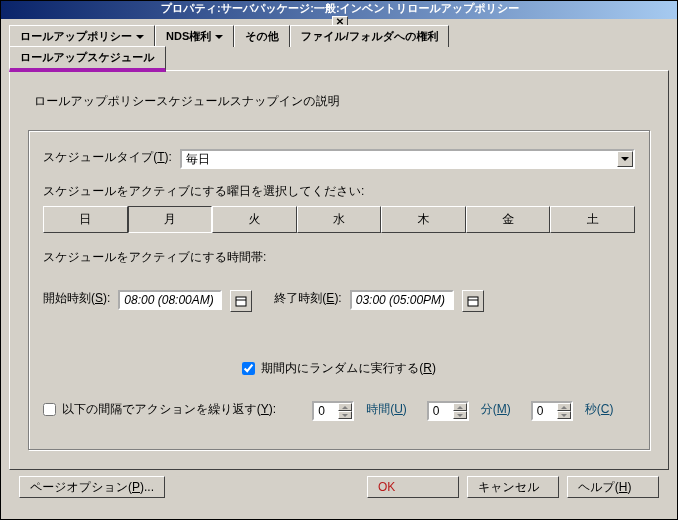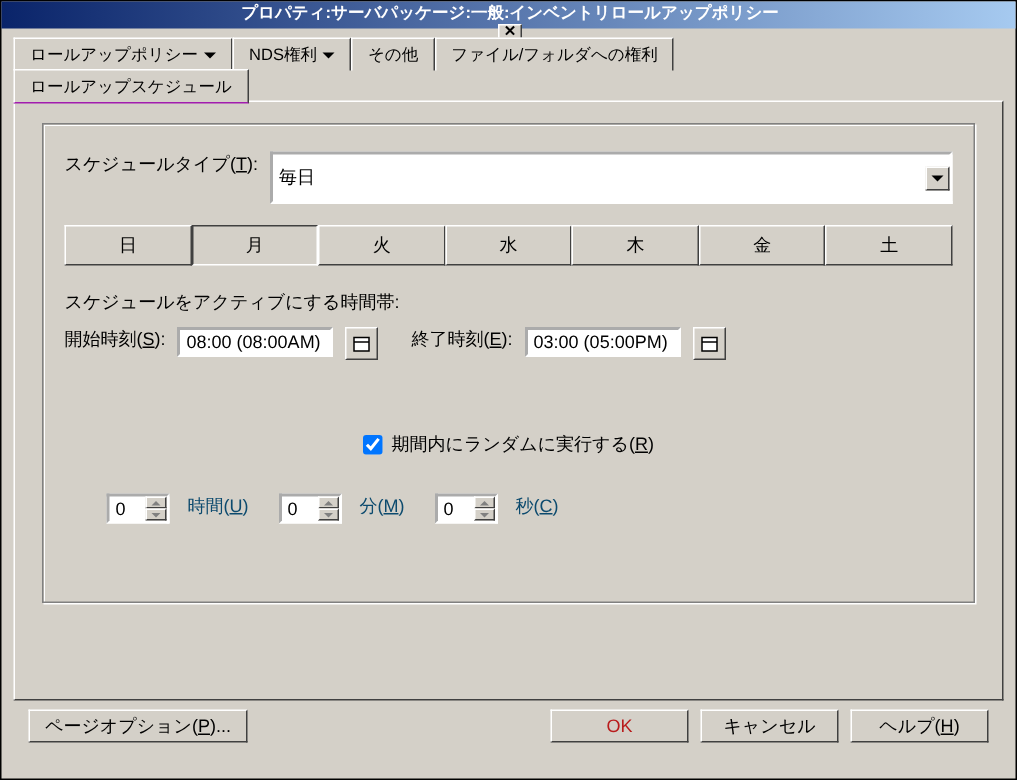--- a/index.html
+++ b/index.html
@@ -28,37 +28,37 @@
   .close-btn {
     width: 16px; height: 14px;
     background: #d4d0c8;
     border: 1px solid #fff;
     border-right-color: #404040; border-bottom-color: #404040;
     display: flex; align-items: center; justify-content: center;
     color: #000; font-weight: bold; font-size: 10px; line-height: 1;
     cursor: pointer;
   }
   .client { padding: 6px 8px 8px 8px; }
-  .tabstrip { display: flex; gap: 0; position: relative; }
+  .tabstrip { display: flex; gap: 0; position: relative; font-weight: bold; }
   .tabrow2 { margin-top: -1px; }
   .tab {
     border: 1px solid #808080;
     border-bottom: none;
     background: #d4d0c8;
     padding: 3px 10px;
     font-size: 11px;
     display: inline-flex; align-items: center; gap: 4px;
     cursor: pointer;
     border-top-color: #fff; border-left-color: #fff; border-right-color: #404040;
   }
   .tab.active {
     background: #d4d0c8;
     position: relative;
     z-index: 3;
-    border-bottom: 1px solid #a21caf;
+    border-bottom: 4px solid #a21caf;
     margin-bottom: -1px;
   }
   .tab .caret {
     width: 0; height: 0;
     border-left: 4px solid transparent; border-right: 4px solid transparent;
     border-top: 4px solid #000;
     display: inline-block;
   }
   .page {
     border-left: 1px solid #fff;
@@ -78,21 +78,21 @@
     position: relative;
     padding: 18px 14px 18px 14px;
     box-shadow: inset 1px 1px 0 #fff, 1px 1px 0 #fff;
     height: 320px;
   }
   .row { display: flex; align-items: flex-start; gap: 8px; margin-bottom: 14px; }
   .label { font-size: 12px; }
   .underline { text-decoration: underline; }
   .select {
     flex: 1;
-    height: 35px;
+    height: 20px;
     border: 2px inset #fff;
     background: #fff;
     display: flex; align-items: center; justify-content: space-between;
     padding: 0 0 0 4px;
   }
   .select .arrow {
     width: 16px; height: 16px;
     background: #d4d0c8;
     border: 1px solid #fff;
     border-right-color: #404040; border-bottom-color: #404040;
@@ -115,21 +115,21 @@
     background: #d4d0c8;
   }
   .daytab.active {
     border-top: 1px solid #404040; border-left: 1px solid #404040;
     border-right: 1px solid #fff; border-bottom: 1px solid #fff;
     background: #d4d0c8;
   }
   .timebox {
     width: 104px; height: 20px;
     border: 2px inset #fff; background: #fff;
-    padding: 0 4px; display: flex; align-items: center;
+    padding: 0 4px; display: flex; align-items: center; font-style: italic;
   }
   .iconbtn {
     width: 22px; height: 22px;
     border: 1px solid #fff;
     border-right-color: #404040; border-bottom-color: #404040;
     background: #d4d0c8;
     display: flex; align-items: center; justify-content: center;
     cursor: pointer;
   }
   .check { display: inline-flex; align-items: center; gap: 6px; }
@@ -155,21 +155,21 @@
   .footer {
     display: flex; gap: 8px; padding: 6px 10px;
     align-items: center;
   }
   .footer .spacer { flex: 1; }
   .btn {
     min-width: 92px; height: 22px;
     border: 1px solid #fff;
     border-right-color: #404040; border-bottom-color: #404040;
     background: #d4d0c8;
-    display: inline-flex; align-items: center; justify-content: center;
+    display: inline-flex; align-items: center; justify-content: flex-start;
     padding: 0 10px; cursor: pointer; font-size: 12px;
   }
   .btn.disabled { color: #b91c1c; cursor: default; }
   .cal-svg rect{ fill:#fff; stroke:#000; }
   .cal-svg line{ stroke:#000; }
 </style>
 </head>
 <body>
 
 <div class="window">
@@ -198,45 +198,47 @@
         <span>ファイル/フォルダへの権利</span>
       </div>
     </div>
     <div class="tabstrip tabrow2">
       <div class="tab active">
         <span>ロールアップスケジュール</span>
       </div>
     </div>
 
     <div class="page">
+      <div class="heading">ロールアップポリシースケジュールスナップインの説明</div>
 
       <div class="group">
 
         <div class="row">
           <span class="label">
             <span>スケジュールタイプ(</span><span class="underline">T</span><span>):</span>
           </span>
           <div class="select">
             <span>毎日</span>
             <div class="arrow"></div>
           </div>
         </div>
 
+        <div class="label">スケジュールをアクティブにする曜日を選択してください:</div>
 
         <div class="daytabs">
           <div class="daytab"><span>日</span></div>
           <div class="daytab active"><span>月</span></div>
           <div class="daytab"><span>火</span></div>
           <div class="daytab"><span>水</span></div>
           <div class="daytab"><span>木</span></div>
           <div class="daytab"><span>金</span></div>
           <div class="daytab"><span>土</span></div>
         </div>
 
-        <div class="label" style="margin-bottom:8px;">スケジュールをアクティブにする時間帯:</div>
+        <div class="label" style="margin-bottom:24px;">スケジュールをアクティブにする時間帯:</div>
 
         <div class="row">
           <span class="label">
             <span>開始時刻(</span><span class="underline">S</span><span>):</span>
           </span>
           <div class="timebox">
             <span>08:00 (08:00AM)</span>
           </div>
           <div class="iconbtn">
             <svg class="cal-svg" width="12" height="12">
@@ -262,20 +264,26 @@
         <div class="row" style="justify-content:center; margin-bottom:24px;margin-top:48px;">
           <label class="check">
             <input type="checkbox" checked="" style="">
             <span>
               <span>期間内にランダムに実行する(</span><span class="underline">R</span><span>)</span>
             </span>
           </label>
         </div>
 
         <div class="row">
+          <label class="check">
+            <input type="checkbox" style="">
+            <span>
+              <span>以下の間隔でアクションを繰り返す(</span><span class="underline">Y</span><span>):</span>
+            </span>
+          </label>
           <span style="width:20px"></span>
 
           <div class="spinner">
             <div class="val">0</div>
             <div class="btns">
                 <div class="up"></div>
                 <div class="down"></div>
               </div>
           </div>
           <span class="unit"><span>時間(</span><span class="underline">U</span><span>)</span></span>

